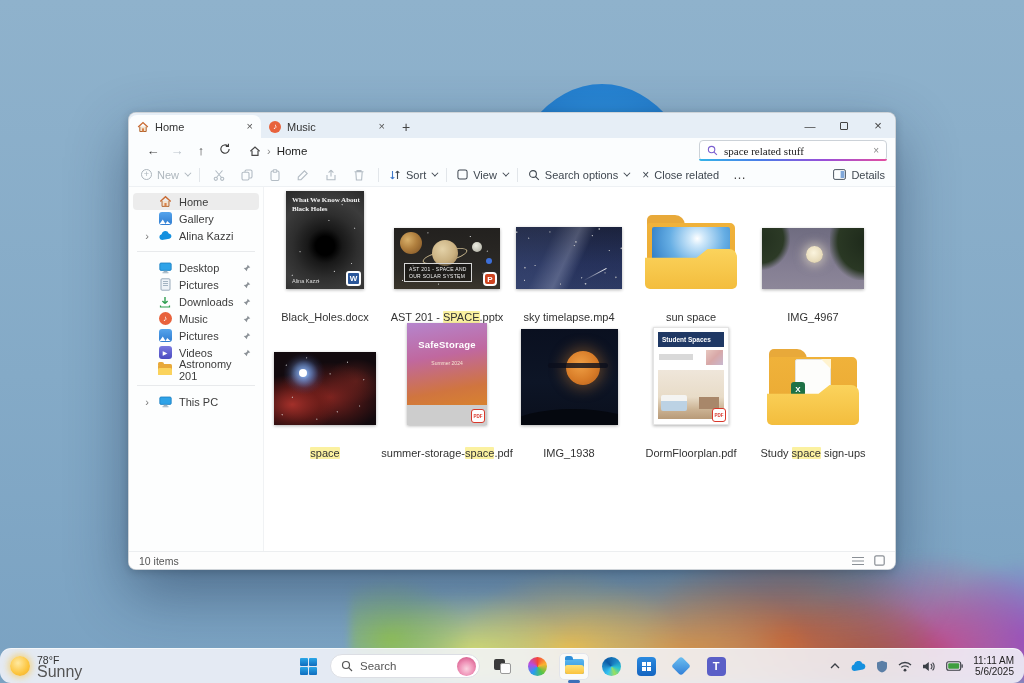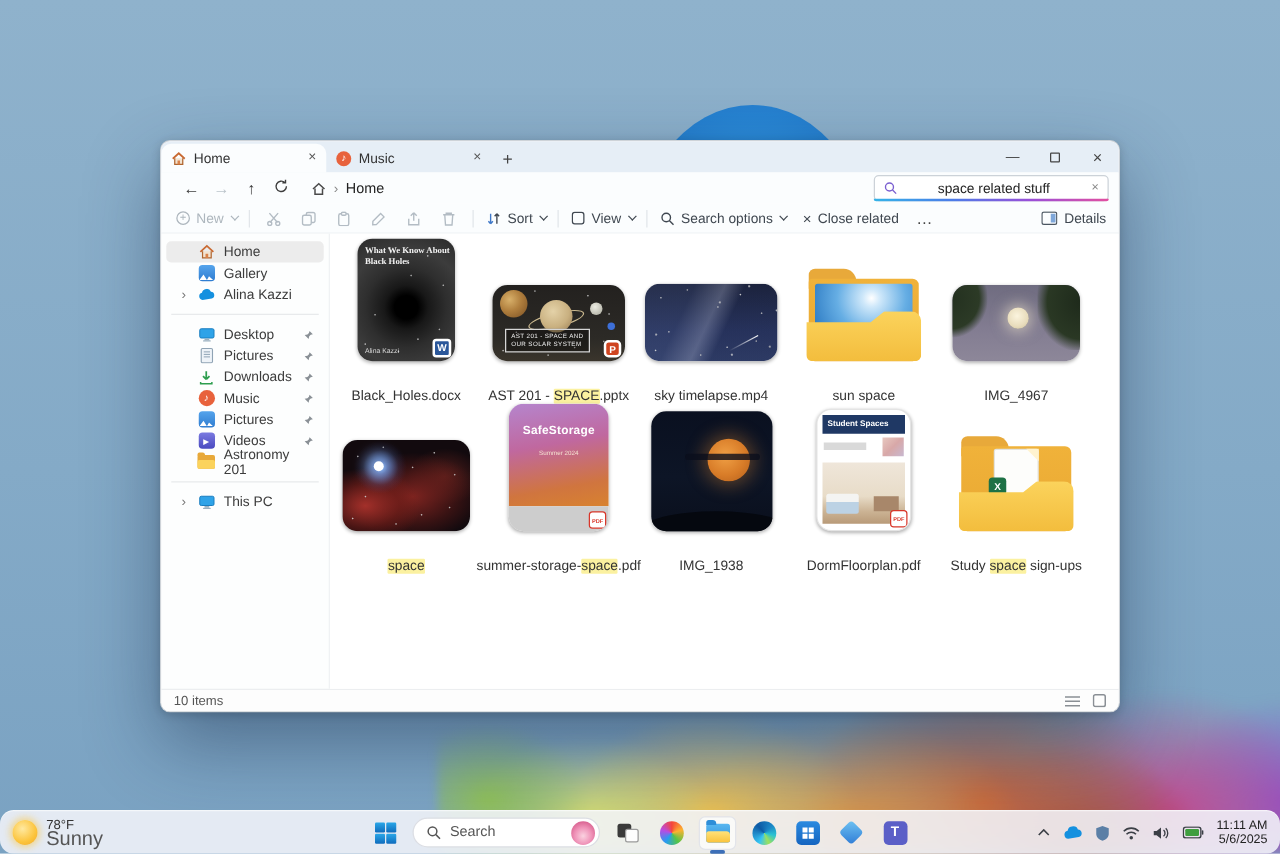--- a/index.html
+++ b/index.html
@@ -50,21 +50,21 @@
   .navbar { height:25px; background:#fbfdfe; display:flex; align-items:center; padding-left:12px; flex:none; position:relative; }
   .nav-arrow { width:24px; text-align:center; font-size:13px; color:#3d3d3d; }
   .nav-arrow.disabled { color:#bcc4cb; }
   .crumb { display:flex; align-items:center; gap:6px; margin-left:12px; font-size:11.5px; color:#222; }
   .crumb .sep { color:#888; font-size:11px; }
   .srchbox { position:absolute; right:8px; top:2px; width:188px; height:21px; background:#fff;
     border:1px solid #ccd2d8; border-radius:4px; display:flex; align-items:center; }
   .srchbox::after { content:""; position:absolute; left:-1px; right:-1px; bottom:-1px; height:2px;
     border-radius:0 0 4px 4px; background:linear-gradient(90deg,#35b3e8,#4b7ce8,#9a4fd8,#e24fa0); }
   .srchbox input { flex:1; border:0; outline:none; background:transparent; font-size:11px; color:#222;
-    font-family:Liberation Sans, sans-serif;text-align:center; }
+    font-family:Liberation Serif, serif; }
   .srch-x { margin:0 7px; color:#888; font-size:10px; }
   .srch-mag { margin:0 6px 0 7px; flex:none; display:flex; }
 
   
   .toolbar { height:24px; background:#fbfdfe; border-bottom:1px solid #eef1f4; display:flex;
     align-items:center; padding:0 10px 0 12px; flex:none; font-size:11px; color:#3f4750; }
   .tgroup { display:flex; align-items:center; gap:14px; }
   .tbtn { display:flex; align-items:center; gap:5px; }
   .tbtn .cssdown { width:5px; height:5px; border-right:1.2px solid currentColor; border-bottom:1.2px solid currentColor;
     transform:rotate(45deg) translateY(-2px); }
@@ -89,21 +89,21 @@
 
   
   .content { flex:1; position:relative; background:#fff; }
   .files { position:absolute; inset:0; padding-top:4px; }
   .frow { display:grid; grid-template-columns:repeat(5,122px); align-items:end; }
   .frow1 { height:122px; }
   .frow2 { height:136px; margin-top:10px; }
   .tile { display:flex; flex-direction:column; align-items:center; justify-content:flex-end; }
   .lbl { font-size:11px; color:#333; margin-top:22px; line-height:13px; white-space:nowrap; }
   .hl { background:#fbf1a0; border-radius:1px; }
-  .thumb { position:relative; box-shadow:0 1px 3px rgba(0,0,0,.3); border-radius:12px;text-decoration:underline; }
+  .thumb { position:relative; box-shadow:0 1px 3px rgba(0,0,0,.3); border-radius:0;text-decoration:underline; }
 
   
   .th-docx { width:78px; height:98px; background:
       radial-gradient(circle at 50% 56%, #000 14%, #181818 26%, #2e2e2e 48%, #3c3c3c 70%, #2a2a2a 100%);
       overflow:hidden; }
   .stars, .stars2 { position:absolute; inset:0; background-image:
       radial-gradient(1px 1px at 12% 18%, #cfcfcf, transparent 100%),
       radial-gradient(1px 1px at 32% 8%,  #bbb, transparent 100%),
       radial-gradient(1px 1px at 72% 14%, #ddd, transparent 100%),
       radial-gradient(1px 1px at 88% 38%, #ccc, transparent 100%),

